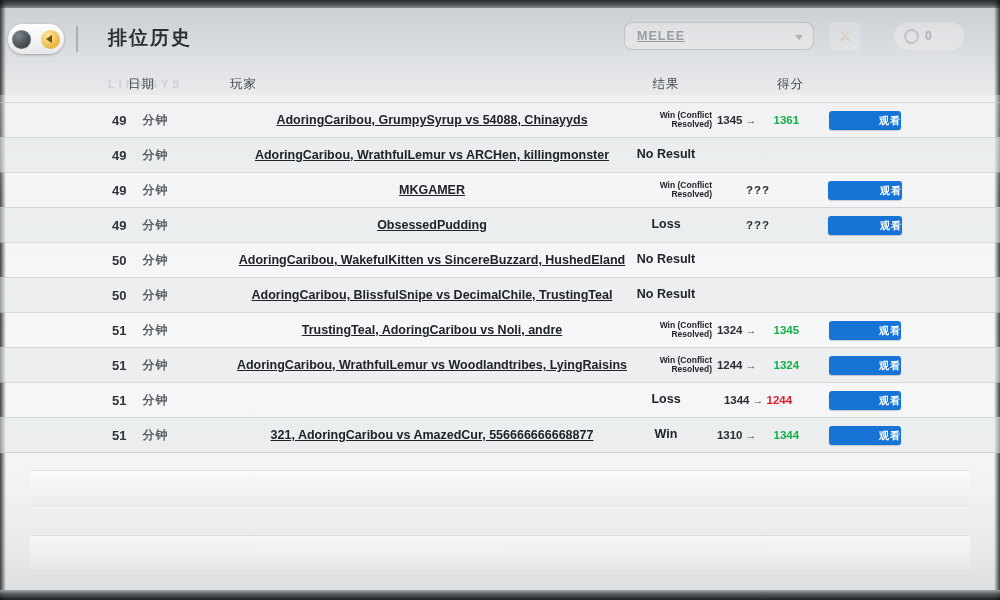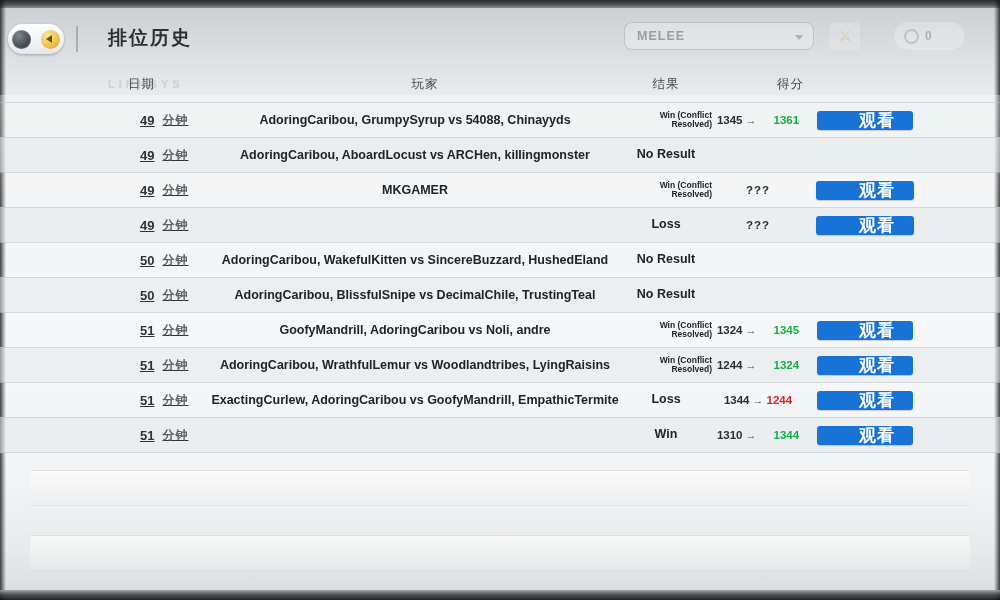--- a/index.html
+++ b/index.html
@@ -125,20 +125,21 @@
     border-radius: 8px;
     background: rgba(255,255,255,.28);
     color: rgba(95,100,105,.55);
     font-size: 12.5px;
     font-weight: 700;
     letter-spacing: 1px;
     display: flex;
     align-items: center;
     padding-left: 12px;
     box-sizing: border-box;
+    text-decoration: underline;
   }
   .ghost-caret {
     position: absolute;
     right: 10px;
     top: 12px;
     width: 0; height: 0;
     border-left: 4px solid transparent;
     border-right: 4px solid transparent;
     border-top: 5px solid rgba(120,125,130,.5);
   }
@@ -202,21 +203,21 @@
   }
   .thead .th {
     position: absolute;
     top: 8px;
     font-size: 12.5px;
     font-weight: 400;
     color: #44484c;
     letter-spacing: 1px;
   }
   .col-date   { left: 128px; width: 70px; text-align: left; }
-  .col-player { left: 230px; width: 390px; text-align: center; }
+  .col-player { left: 230px; width: 390px; text-align: left; }
   .col-result { left: 620px; width: 92px; text-align: center; }
   .col-score  { left: 712px; width: 92px; text-align: right; }
   .col-action { left: 810px; width: 110px; text-align: center; }
 
   .rows {
     position: relative;
   }
   .row {
     position: relative;
     height: 34px;
@@ -231,44 +232,44 @@
   .cell {
     position: absolute;
     top: 0;
     height: 34px;
     display: flex;
     align-items: center;
     box-sizing: border-box;
   }
 
   .date-cell {
-    left: 140px;
+    left: 112px;
     width: 80px;
     font-size: 12.5px;
     font-weight: 700;
     color: #2f3337;
-    gap: 8px;
-    text-decoration: underline;
+    gap: 16px;
   }
   .date-num { font-size: 13px; }
   .date-unit {
     display: inline-block;
     font-size: 12px;
     color: #5c6166;
     letter-spacing: 1px;
   }
 
   .player-cell {
-    left: 200px;
+    left: 217px;
     width: 430px;
     justify-content: center;
     font-size: 12.5px;
     font-weight: 700;
     color: #20242a;
     text-align: center;
+    text-decoration: underline;
   }
 
   .result-cell {
     left: 620px;
     width: 92px;
     justify-content: center;
     text-align: center;
     font-size: 12.5px;
     font-weight: 700;
     color: #20242a;
@@ -297,31 +298,30 @@
   .action-cell {
     left: 812px;
     width: 106px;
     justify-content: center;
   }
   .watch-btn {
     display: block;
     width: 72px;
     height: 19px;
     line-height: 19px;
-    text-align: center;
+    text-align: right;
     border-radius: 3px;
     background: #1773d6;
     color: #ffffff;
-    font-size: 17px;
+    font-size: 10px;
     font-weight: 700;
     letter-spacing: 1px;
     box-shadow: 0 1px 1px rgba(0,0,0,.18);
     cursor: pointer;
     user-select: none;
-    padding-left: 24px;
   }
   .watch-btn.wide { width: 74px; }
 
   
   .panel {
     position: absolute;
     left: 30px;
     right: 30px;
     height: 34px;
     border-radius: 2px;
@@ -401,21 +401,21 @@
           </div>
           <div class="cell action-cell">
             <span class="watch-btn">观看</span>
           </div>
         </div>
         <div class="row alt">
           <div class="cell date-cell">
             <span class="date-num">49</span>
             <span class="date-unit">分钟</span>
           </div>
-          <div class="cell player-cell">AdoringCaribou, AboardLocust vs ARCHen, killingmonster</div>
+          <div class="cell player-cell">AdoringCaribou, WrathfulLemur vs ARCHen, killingmonster</div>
           <div class="cell result-cell">No Result</div>
           <div class="cell score-cell"></div>
           <div class="cell action-cell"></div>
         </div>
         <div class="row">
           <div class="cell date-cell">
             <span class="date-num">49</span>
             <span class="date-unit">分钟</span>
           </div>
           <div class="cell player-cell">MKGAMER</div>
@@ -425,20 +425,21 @@
           </div>
           <div class="cell action-cell">
             <span class="watch-btn wide">观看</span>
           </div>
         </div>
         <div class="row alt">
           <div class="cell date-cell">
             <span class="date-num">49</span>
             <span class="date-unit">分钟</span>
           </div>
+          <div class="cell player-cell">ObsessedPudding</div>
           <div class="cell result-cell">Loss</div>
           <div class="cell score-cell">
             <span class="score-unknown">???</span>
           </div>
           <div class="cell action-cell">
             <span class="watch-btn wide">观看</span>
           </div>
         </div>
         <div class="row">
           <div class="cell date-cell">
@@ -458,21 +459,21 @@
           <div class="cell player-cell">AdoringCaribou, BlissfulSnipe vs DecimalChile, TrustingTeal</div>
           <div class="cell result-cell">No Result</div>
           <div class="cell score-cell"></div>
           <div class="cell action-cell"></div>
         </div>
         <div class="row">
           <div class="cell date-cell">
             <span class="date-num">51</span>
             <span class="date-unit">分钟</span>
           </div>
-          <div class="cell player-cell">GoofyMandrill, AdoringCaribou vs Noli, andre</div>
+          <div class="cell player-cell">TrustingTeal, AdoringCaribou vs Noli, andre</div>
           <div class="cell result-cell small">Win (Conflict Resolved)</div>
           <div class="cell score-cell">
             <span>1324</span>
             <span class="score-arrow">→</span>
             <span class="score-up">1345</span>
           </div>
           <div class="cell action-cell">
             <span class="watch-btn">观看</span>
           </div>
         </div>
@@ -490,36 +491,36 @@
           </div>
           <div class="cell action-cell">
             <span class="watch-btn">观看</span>
           </div>
         </div>
         <div class="row">
           <div class="cell date-cell">
             <span class="date-num">51</span>
             <span class="date-unit">分钟</span>
           </div>
-          <div class="cell player-cell">ExactingCurlew, AdoringCaribou vs GoofyMandrill, EmpathicTermite</div>
           <div class="cell result-cell">Loss</div>
           <div class="cell score-cell">
             <span>1344</span>
             <span class="score-arrow">→</span>
             <span class="score-down">1244</span>
           </div>
           <div class="cell action-cell">
             <span class="watch-btn">观看</span>
           </div>
         </div>
         <div class="row alt">
           <div class="cell date-cell">
             <span class="date-num">51</span>
             <span class="date-unit">分钟</span>
           </div>
+          <div class="cell player-cell">321, AdoringCaribou vs AmazedCur, 556666666668877</div>
           <div class="cell result-cell">Win</div>
           <div class="cell score-cell">
             <span>1310</span>
             <span class="score-arrow">→</span>
             <span class="score-up">1344</span>
           </div>
           <div class="cell action-cell">
             <span class="watch-btn">观看</span>
           </div>
         </div>

